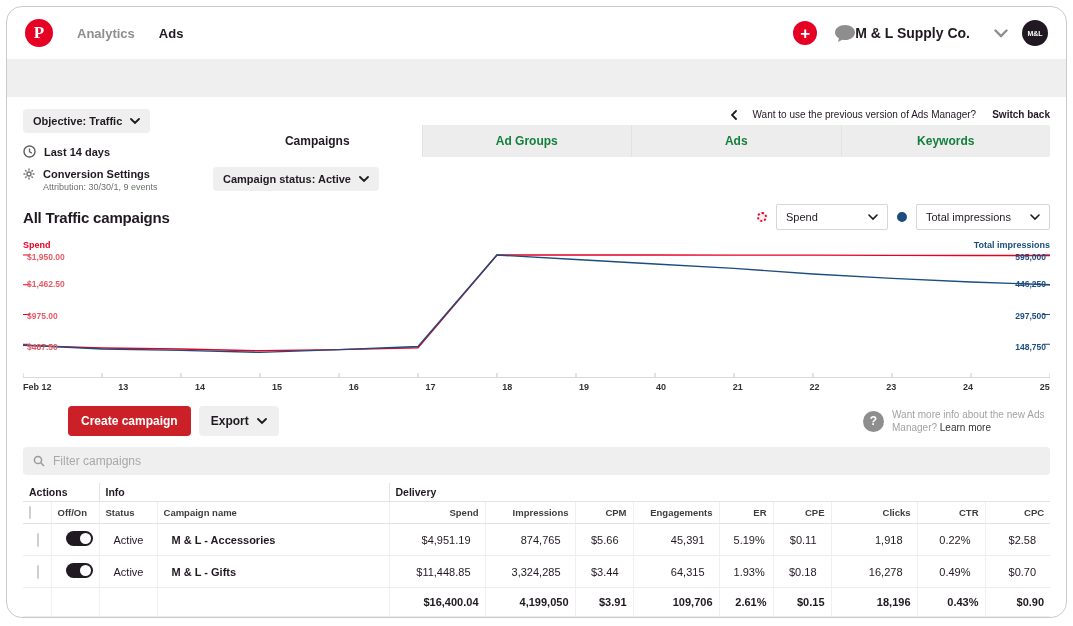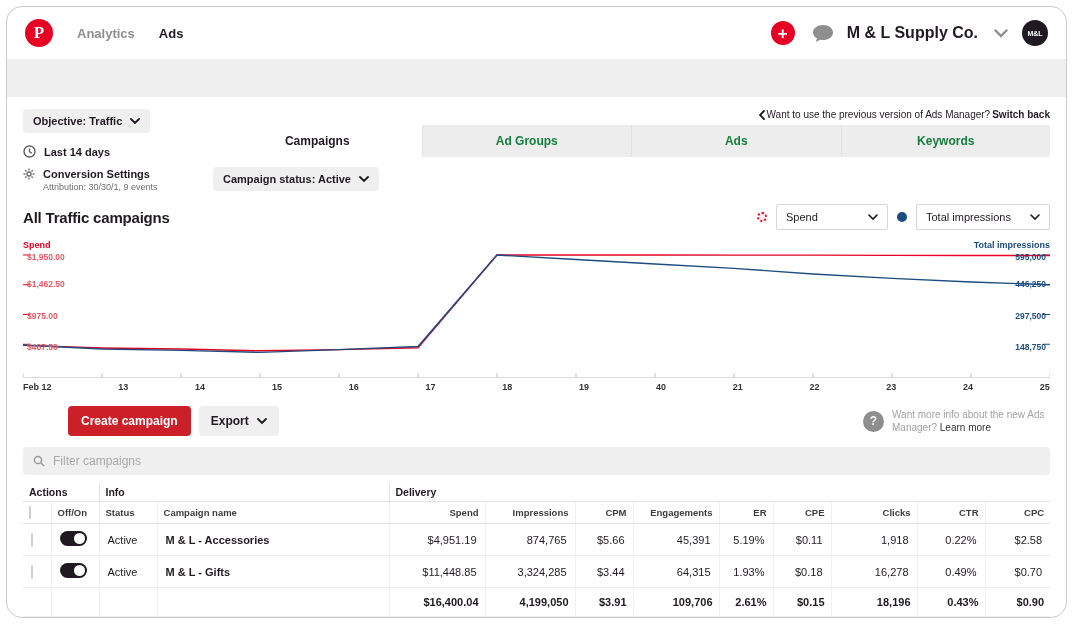--- a/index.html
+++ b/index.html
@@ -14,42 +14,42 @@
     font-weight:bold; font-size:17px; display:flex; align-items:center; justify-content:center;
     font-family:"Liberation Serif",serif; cursor:pointer; }
   .nav-link { font-size:13px; font-weight:bold; margin-left:24px; cursor:pointer; }
   .nav-link.analytics { color:#8e8e8e; }
   .nav-link.ads { color:#211922; }
   .nav-spacer { flex:1; }
   .plus-btn { width:24px; height:24px; border-radius:50%; background:#e60023; color:#fff;
     display:flex; align-items:center; justify-content:center; font-size:17px; font-weight:bold;
     line-height:1; cursor:pointer; }
   .bubble { margin-left:18px; display:flex; align-items:center; cursor:pointer; }
-  .account { margin-left:14px; display:flex; align-items:center; gap:16px; font-size:16px;
+  .account { display:flex; align-items:center; gap:24px; font-size:14px;
     font-weight:bold; cursor:pointer; }
   .avatar { width:26px; height:26px; border-radius:50%; background:#211922; color:#fff;
     font-size:7px; font-weight:bold; display:flex; align-items:center; justify-content:center;
     margin-left:14px; cursor:pointer; }
   .grayband { height:38px; background:#efefef; flex:0 0 auto; }
 
   .content { padding:12px 16px 0; flex:1; display:flex; flex-direction:column; }
 
   
   .controls { display:flex; gap:22px; }
   .controls-left { width:168px; flex:0 0 auto; }
   .pill-btn { display:inline-flex; align-items:center; gap:8px; background:#efefef;
     border:none; border-radius:4px; padding:6px 10px; font-size:11px; font-weight:bold;
     color:#211922; cursor:pointer; font-family:inherit; }
   .date-row { margin-top:12px; display:flex; align-items:center; gap:8px; font-size:11px;
     font-weight:600; cursor:pointer; }
   .conv-row { margin-top:10px; display:flex; align-items:flex-start; gap:8px; cursor:pointer; }
   .conv-title { font-size:11px; font-weight:bold; }
   .conv-sub { font-size:9px; color:#6e6e6e; margin-top:2px; }
   .controls-right { flex:1; display:flex; flex-direction:column; }
-  .prev-row { display:flex; justify-content:flex-end; align-items:center; gap:2px;
+  .prev-row { display:flex; justify-content:flex-end; align-items:center; gap:16px;
     font-size:10px; margin-bottom:5px; }
   .switch-back { font-weight:bold; cursor:pointer; }
   .tabs { display:flex; height:32px; background:#ededed; border-radius:2px; overflow:hidden; }
   .tab { flex:1; display:flex; align-items:center; justify-content:center; font-size:12px;
     font-weight:bold; color:#15803d; cursor:pointer; border-left:1px solid #e2e2e2; }
   .tab:first-child { border-left:none; }
   .tab.active { background:#fff; color:#211922; }
   .status-row { margin-top:10px; }
 
   
@@ -102,21 +102,21 @@
   .tablewrap { margin-top:8px; }
   table { width:100%; border-collapse:collapse; table-layout:fixed; }
   th,td { overflow:hidden; white-space:nowrap; }
   .group-row th { font-size:10.5px; font-weight:bold; text-align:left; padding:3px 6px;
     border-bottom:1px solid #e3e3e3; border-right:1px solid #e3e3e3;margin-left:16px; }
   .group-row th:last-child { border-right:none; }
   .colhead-row th { font-size:9.5px; font-weight:bold; color:#3d3d3d; text-align:left;
     padding:5px 6px; border-bottom:1px solid #e3e3e3; border-right:1px solid #f0f0f0; }
   .colhead-row th:last-child { border-right:none; }
   th.num, td.num { text-align:right; }
-  tbody td { font-size:11px; padding:7px 8px; border-bottom:1px solid #ececec;
+  tbody td { font-size:11px; padding:7px 14px; border-bottom:1px solid #ececec;
     border-right:1px solid #f0f0f0; }
   tbody td:last-child { border-right:none; }
   td.name { font-weight:bold; }
   .totals td { font-weight:bold; border-top:1px solid #cfcfcf; padding:8px 6px; }
   .cb { width:12px; height:12px; background:#e9e9e9; border:1px solid #cfcfcf;
     border-radius:2px; cursor:pointer; }
   .toggle { width:27px; height:15px; border-radius:8px; background:#211922; position:relative;
     cursor:pointer; display:inline-block; }
   .toggle::after { content:""; position:absolute; right:2px; top:2px; width:11px; height:11px;
     border-radius:50%; background:#fff; }

